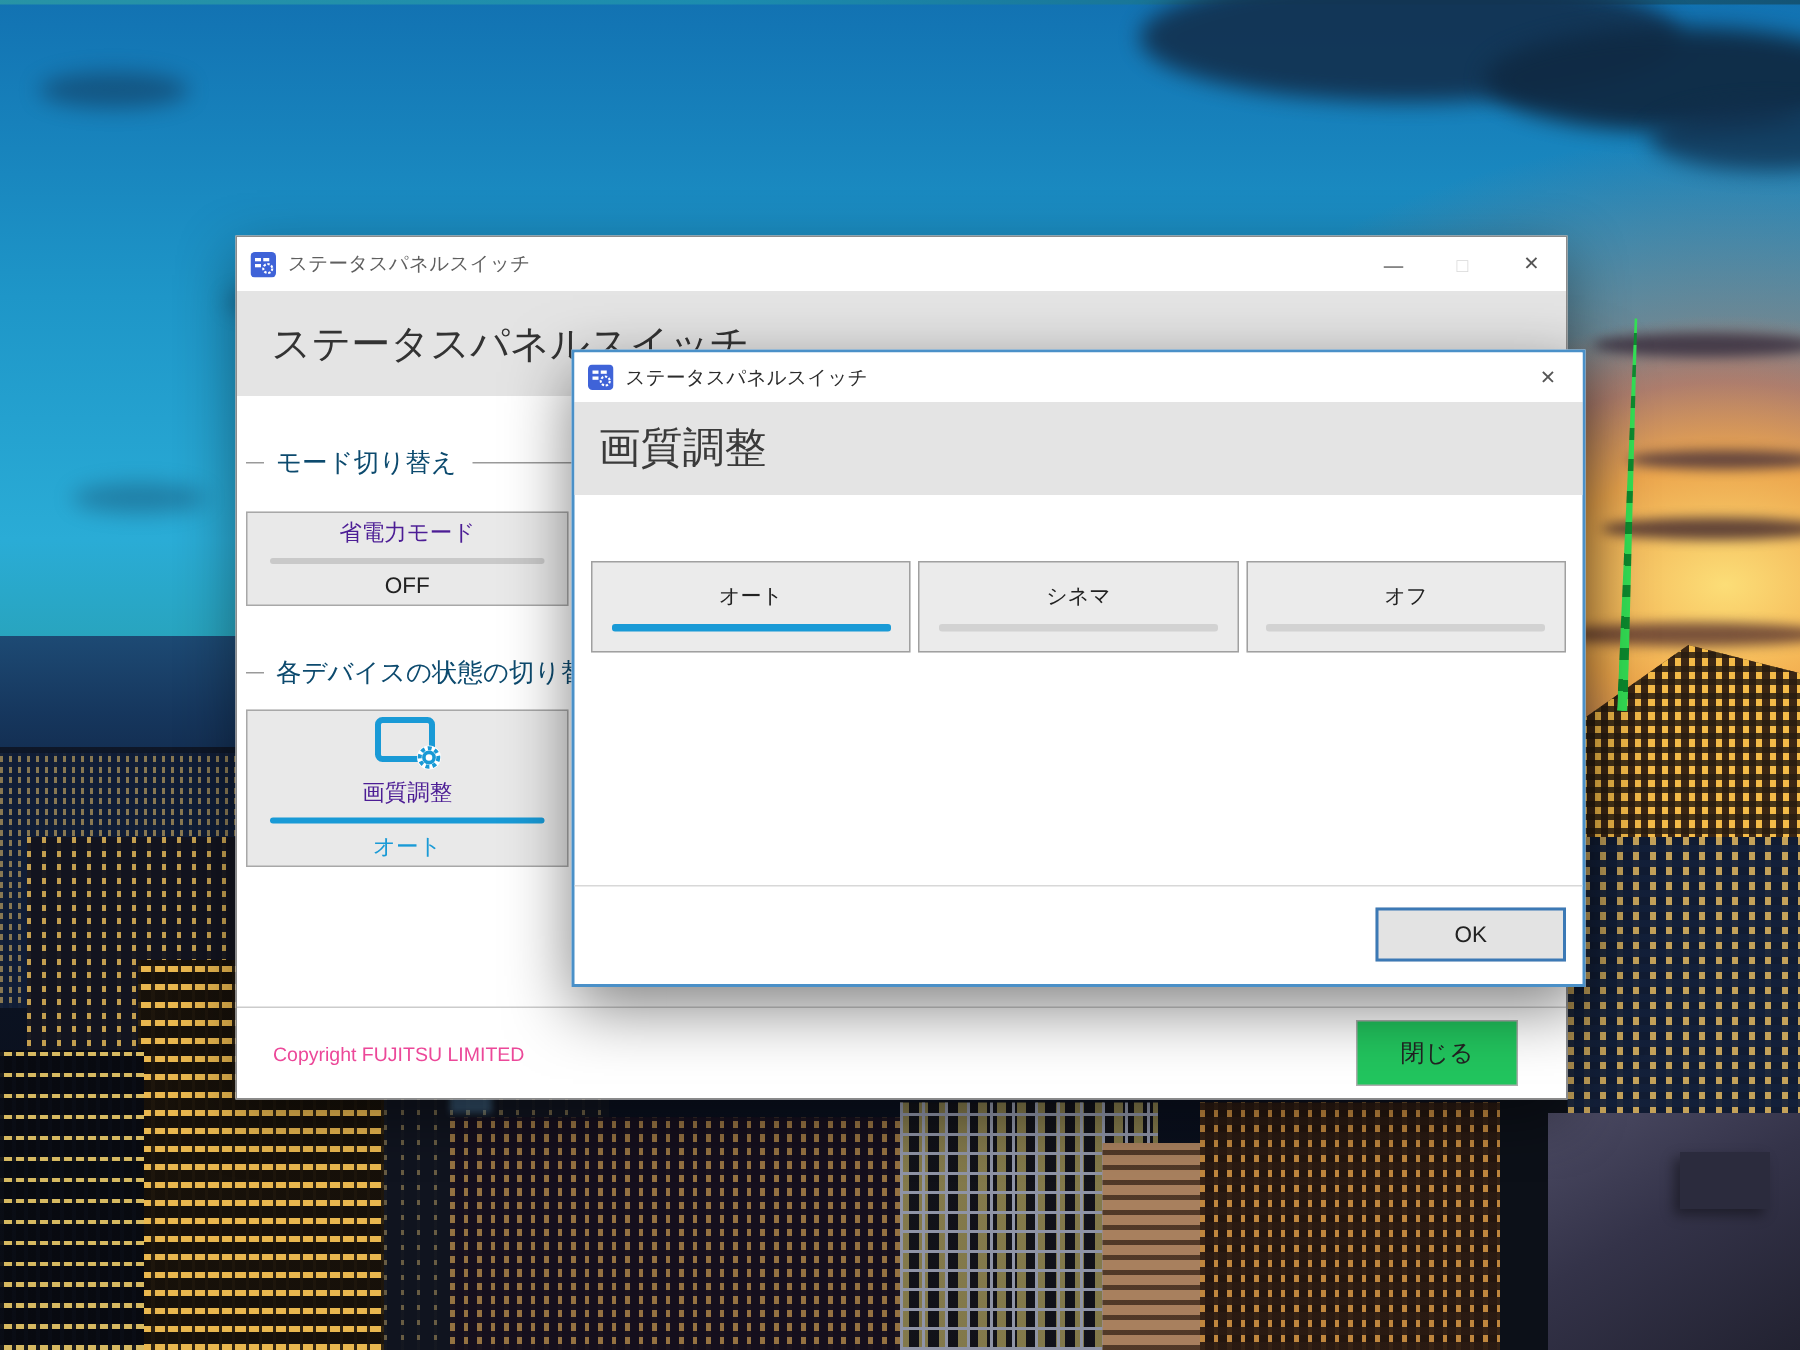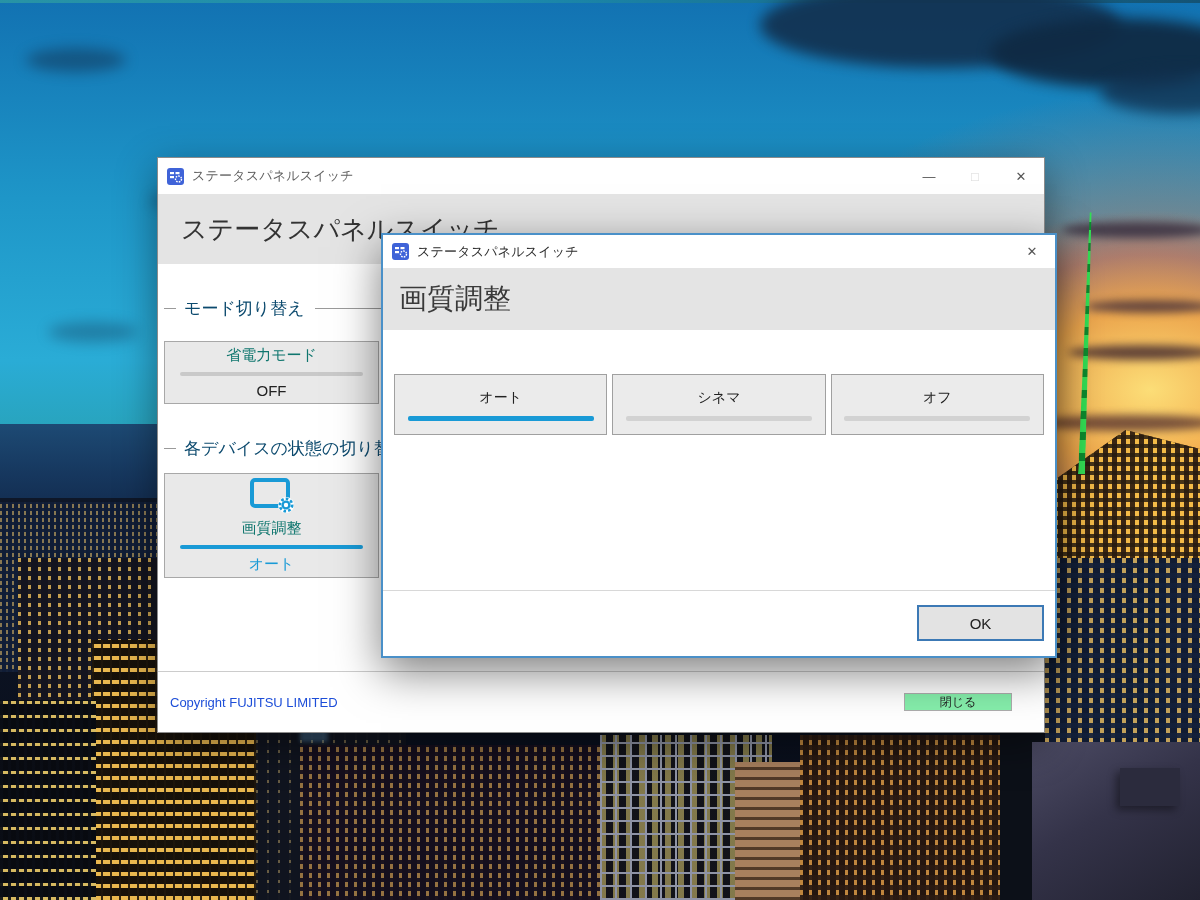--- a/index.html
+++ b/index.html
@@ -90,33 +90,33 @@
       box-shadow:0 12px 38px rgba(0,0,0,.42);}
   #mainwin .headband{height:70px;padding-left:23px;font-size:26px;color:#333;}
   #main-content{position:relative;padding:0 6px;}
   .grouprow{display:flex;align-items:center;margin-top:33px;}
   .grouprow .lbl{font-size:17px;color:#0c4a6e;margin:0 10px 0 8px;white-space:nowrap;}
   .grouprow .pre{width:12px;}
   .grouprow .post{flex:1;}
   .panelbtn{box-sizing:border-box;background:#e9e9e9;border:1px solid #a8a8a8;width:215px;
       display:flex;flex-direction:column;align-items:center;justify-content:center;cursor:default;}
   #powerbtn{height:63px;margin-top:21px;}
-  .pb-title{font-size:15px;color:#0f766e;}
+  .pb-title{font-size:15px;color:#4c1d95;}
   .statebar{width:86%;height:4px;border-radius:2px;margin:7px 0 6px 0;}
   .statebar.gray{background:#c9c9c9;}
   .statebar.blue{background:#199ad6;}
   .pb-state{font-size:15px;color:#222;}
   #qualitybtn{height:105px;margin-top:13px;}
   #qualitybtn .pb-state{color:#199ad6;}
   .moniwrap{margin-bottom:4px;height:38px;display:flex;align-items:center;}
   #main-footer{position:absolute;left:0;right:0;bottom:0;height:60px;border-top:1px solid #cccccc;background:#fff;
       display:flex;align-items:center;}
-  #copyright{font-size:13px;color:#1d4ed8;margin-left:12px;}
-  #closebtn{margin-left:auto;margin-right:32px;width:108px;height:18px;background:#86efac;border:1px solid #adadad;
-      font-size:12px;color:#222;display:flex;align-items:center;justify-content:center;box-sizing:border-box;}
+  #copyright{font-size:13px;color:#ec4899;margin-left:24px;}
+  #closebtn{margin-left:auto;margin-right:32px;width:108px;height:44px;background:#22c55e;border:1px solid #adadad;
+      font-size:16px;color:#222;display:flex;align-items:center;justify-content:center;box-sizing:border-box;}
 
   
   #dialog{left:381px;top:233px;width:676px;height:425px;border:2px solid #4a90c8;
       box-shadow:0 14px 42px rgba(0,0,0,.5);}
   #dialog .titlebar{height:33px;}
   #dialog .ttext{color:#2b2b2b;}
   #dialog .headband{height:62px;padding-left:16px;font-size:28px;color:#3a3a3a;}
   #dlg-content{position:relative;padding:0 11px;}
   #modegrid{display:grid;grid-template-columns:repeat(3,1fr);column-gap:5px;row-gap:16px;margin-top:44px;}
   .modebtn{box-sizing:border-box;height:61px;background:#ebebeb;border:1px solid #a0a0a0;

